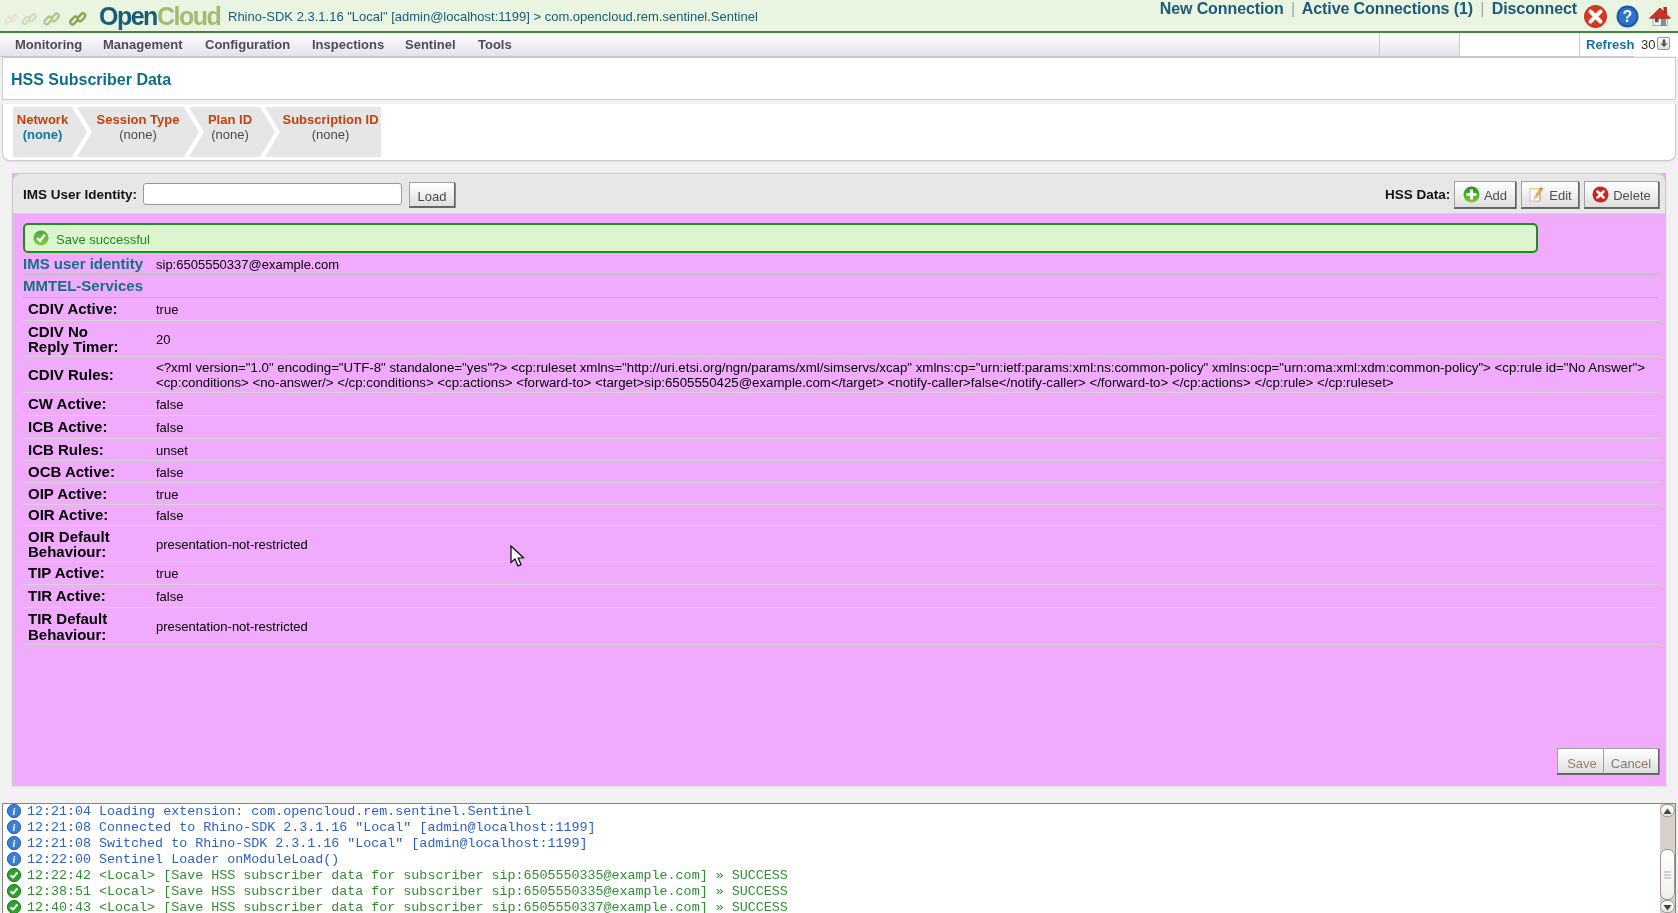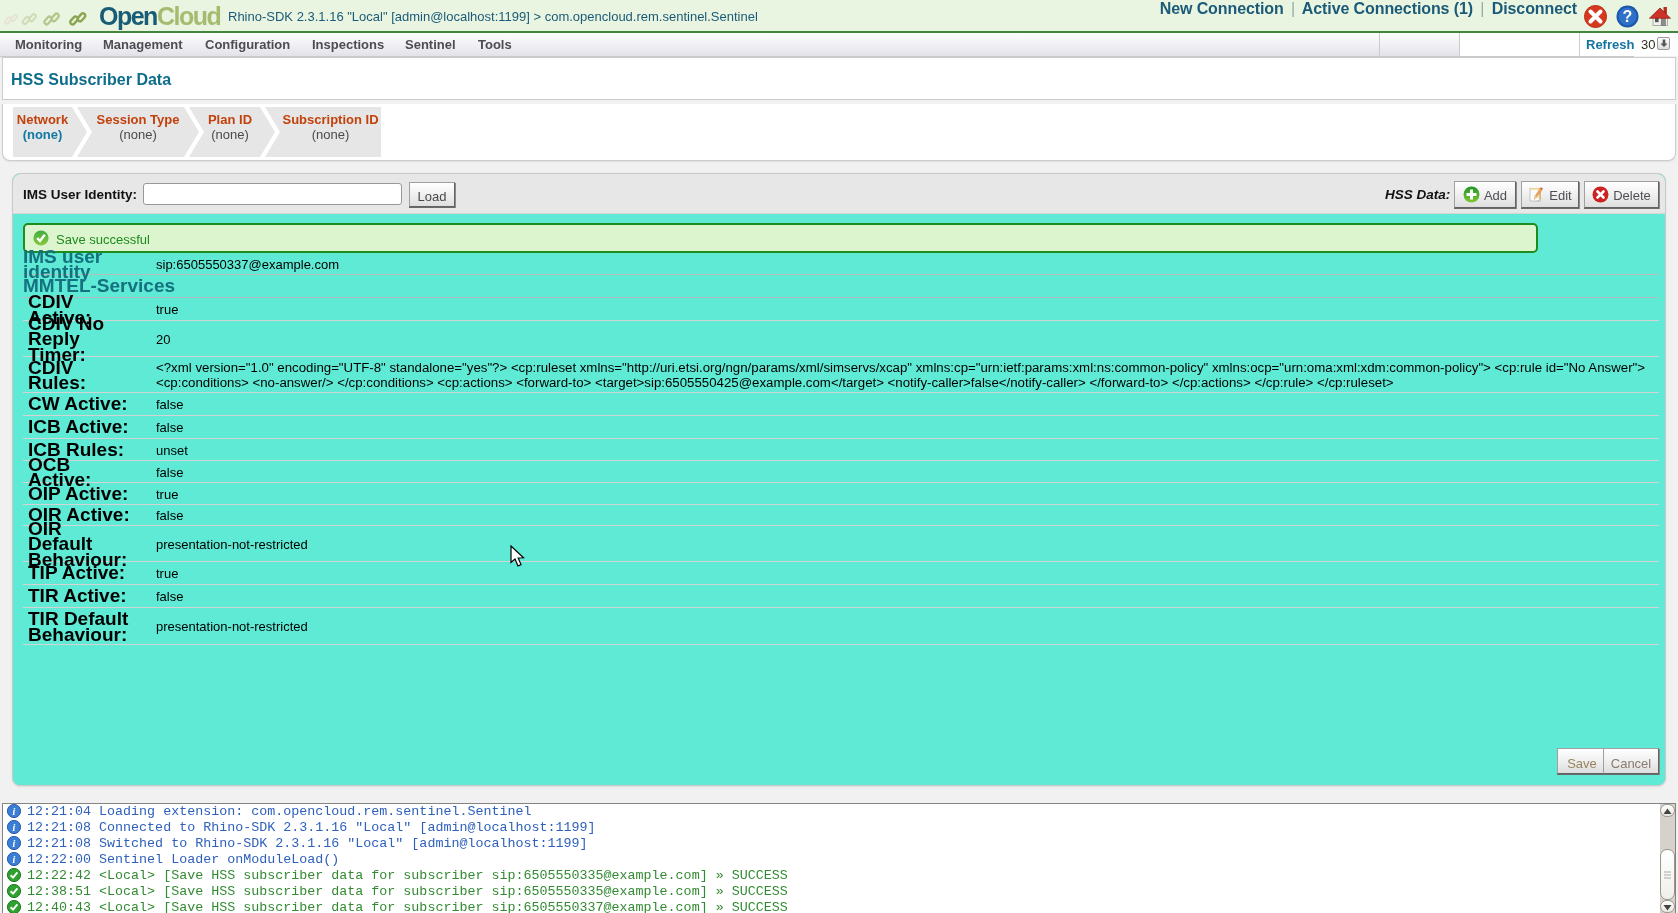--- a/index.html
+++ b/index.html
@@ -31,42 +31,42 @@
 #titlebar h1 { position:absolute; left:8px; top:13px; font-size:16px; color:#0d6d8b; }
 
 
 #bcpanel { left:2px; top:104px; width:1674px; height:57px; background:#fff; border:1px solid #ccc; border-top:none; border-radius:0 0 8px 8px; box-shadow:0 1px 2px rgba(0,0,0,0.07); }
 .chev { position:absolute; top:3px; height:50px; background:#e6e6e6; }
 .chev .t1 { display:block; text-align:center; font-size:13px; font-weight:bold; color:#c2410c; margin-top:5px; line-height:15px; white-space:nowrap; }
 .chev .t2 { display:block; text-align:center; font-size:13px; color:#4a4a4a; margin-top:0; line-height:16px; white-space:nowrap; }
 .chev .t2.teal { color:#1278a0; font-weight:bold; }
 
 
-#mainpanel { left:12px; top:173px; width:1654px; height:613px; background:#5eead4; border:1px solid #c9c9c9; border-radius:8px; box-shadow:0 1px 2px rgba(0,0,0,0.08); }
+#mainpanel { left:12px; top:173px; width:1654px; height:613px; background:#f0abfc; border:1px solid #c9c9c9; border-radius:0; box-shadow:0 1px 2px rgba(0,0,0,0.08); }
 #striphdr { position:absolute; left:0; top:0; width:100%; height:40px; background:#e7e7e7; border-radius:8px 8px 0 0; border-bottom:1px solid #d5d5d5; }
 #lblimsid { position:absolute; left:10px; top:13px; font-size:13.5px; font-weight:bold; color:#111; }
 #imsinput { position:absolute; left:130px; top:9px; width:259px; height:22px; border:1px solid #999; border-radius:3px; background:#fff; }
 .gbtn { position:absolute; background:linear-gradient(#ffffff,#f3f3f3 40%,#dedede); border:1px solid #a0a0a0; border-right-color:#636363; border-bottom-color:#636363; box-shadow:0 1px 0 #6a6a6a, 1px 1px 0 #8a8a8a; font-family:"Liberation Sans", sans-serif; font-size:13px; color:#4a4a4a; text-align:center; }
 #loadbtn { left:396px; top:8px; width:46px; height:25px; padding-top:3px; }
-#hssdata { position:absolute; left:1372px; top:13px; font-size:13.5px; font-weight:bold; color:#111;font-style:italic; }
+#hssdata { position:absolute; left:1372px; top:13px; font-size:13.5px; font-weight:bold; color:#111; }
 #addbtn { left:1441px; top:7px; width:62px; height:27px; }
 #editbtn { left:1508px; top:7px; width:58px; height:27px; }
 #delbtn { left:1571px; top:7px; width:75px; height:27px; }
 .gbtn .ic { display:inline-block; vertical-align:-3px; margin-right:4px; }
 .gbtn span.lbl { font-size:13px; color:#4f4f55; }
 
 
 #okbox { position:absolute; left:10px; top:49px; width:1515px; height:30px; background:#ddf5cf; border:2px solid #1f8c1f; border-radius:5px; }
 #okbox .txt { position:absolute; left:31px; top:7px; font-size:13px; font-weight:normal; color:#1e8a1e; }
 #okbox svg { position:absolute; left:8px; top:5px; }
 
 
 #dtable { position:absolute; left:10px; top:79px; width:1636px; }
 .trow { position:relative; border-bottom:1px solid #d4d4d4; }
-.trow .lab { position:absolute; left:5px; top:50%; transform:translateY(-50%); width:102px; font-size:19px; font-weight:bold; color:#000; line-height:15.5px; }
+.trow .lab { position:absolute; left:5px; top:50%; transform:translateY(-50%); width:102px; font-size:15px; font-weight:bold; color:#000; line-height:15.5px; }
 .trow .lab.teal { left:0; color:#15707f; }
 .trow .val { position:absolute; left:133px; top:50%; transform:translateY(-50%); font-size:13px; color:#000; line-height:15px; white-space:nowrap; }
 .trow .val.wrap { white-space:normal; width:1497px; font-size:13.25px; line-height:15px; }
 
 
 #savebtn { left:1544px; top:574px; width:50px; height:26px; padding-top:4px; color:#97835f; }
 #cancelbtn { left:1590px; top:574px; width:56px; height:26px; padding-top:4px; color:#8a7a6e; }
 
 
 #logpanel { left:2px; top:803px; width:1674px; height:115px; background:#fff; border:1px solid #848484; font-family:"Liberation Mono", monospace; font-size:13.35px; }

